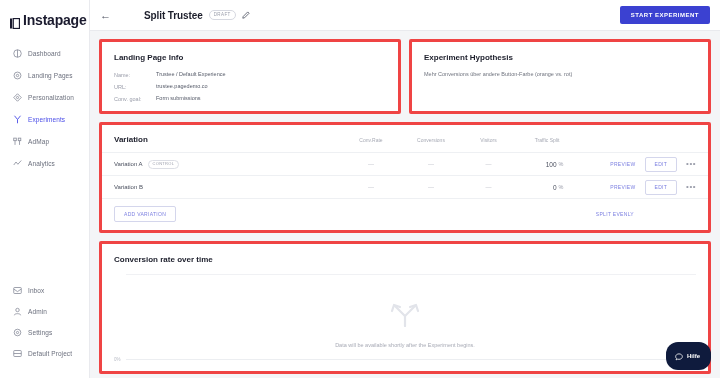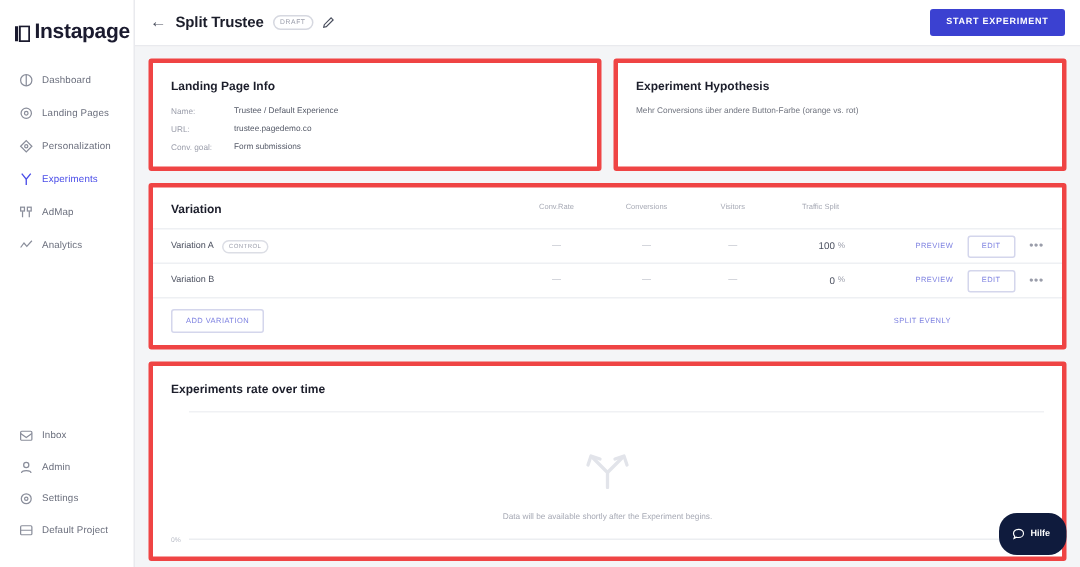--- a/index.html
+++ b/index.html
@@ -47,21 +47,21 @@
 
   .topbar {
     height: 31px; background: #ffffff;
     border-bottom: 1px solid #e9eaee;
     display: flex; align-items: center; justify-content: space-between;
     padding: 0 10px 0 10px;
     flex: none;
   }
   .topbar-left { display: flex; align-items: center; gap: 6px; }
   .back-arrow { font-size: 11px; color: #4a4f5e; cursor: pointer; line-height: 1; }
-  .exp-title { font-size: 10px; font-weight: 700; color: #1c1e2b; letter-spacing: -0.1px; }
+  .exp-title { font-size: 10px; font-weight: 700; color: #1c1e2b; letter-spacing: -0.1px; margin-left: 27px; }
   .draft-badge {
     font-size: 4.5px; color: #9a9daa;
     border: 1px solid #d6d8e0; border-radius: 7px;
     padding: 1.5px 4px; letter-spacing: 0.4px;
     text-transform: uppercase; line-height: 1;
   }
   .pencil { cursor: pointer; display: flex; }
   .btn-start {
     background: #3b41d1; color: #ffffff;
     font-size: 6px; font-weight: 700; letter-spacing: 0.5px;
@@ -83,21 +83,21 @@
 
   .kv { display: flex; margin-bottom: 5.5px; }
   .kv-key { width: 42px; font-size: 5.5px; color: #9a9daa; flex: none; padding-top: 0.5px; }
   .kv-val { font-size: 5.5px; color: #555a68; }
 
   .hypothesis-text { font-size: 5.5px; color: #70747f; line-height: 1.4; }
 
   
   .card-variation { margin-top: 8px; }
   .var-head {
-    display: flex; align-items: flex-start;
+    display: flex; align-items: center;
     padding: 10px 12px 8px 12px;
   }
   .var-head-title { font-size: 8px; font-weight: 700; color: #1c1e2b; flex: 1; }
   .col-h { font-size: 5px; color: #a7aab5; text-align: center; }
   .col-conv { width: 60px; }
   .col-cons { width: 60px; }
   .col-vis { width: 55px; }
   .col-split { width: 62px; }
   .col-actions { width: 118px; }
 
@@ -398,21 +398,21 @@
           </div>
         </div>
 
         <div class="var-footer">
           <button class="btn-add">ADD VARIATION</button>
           <span class="split-evenly">SPLIT EVENLY</span>
         </div>
       </div>
 
       <div class="card card-chart">
-        <div class="chart-title">Experiments rate over time</div>
+        <div class="chart-title">Conversion rate over time</div>
 
         <div class="chart-area">
           <div class="grid-top"></div>
 
           <div class="empty-wrap">
             <span>
               <svg width="34" height="26" viewBox="0 0 34 26" fill="none" stroke="#e2e4ea" stroke-width="2.2" stroke-linecap="round" stroke-linejoin="round">
                 <path d="M17 25 L17 15 L7 5"></path>
                 <polyline points="4,10 6,4 12,6"></polyline>
                 <path d="M17 15 L27 5"></path>

